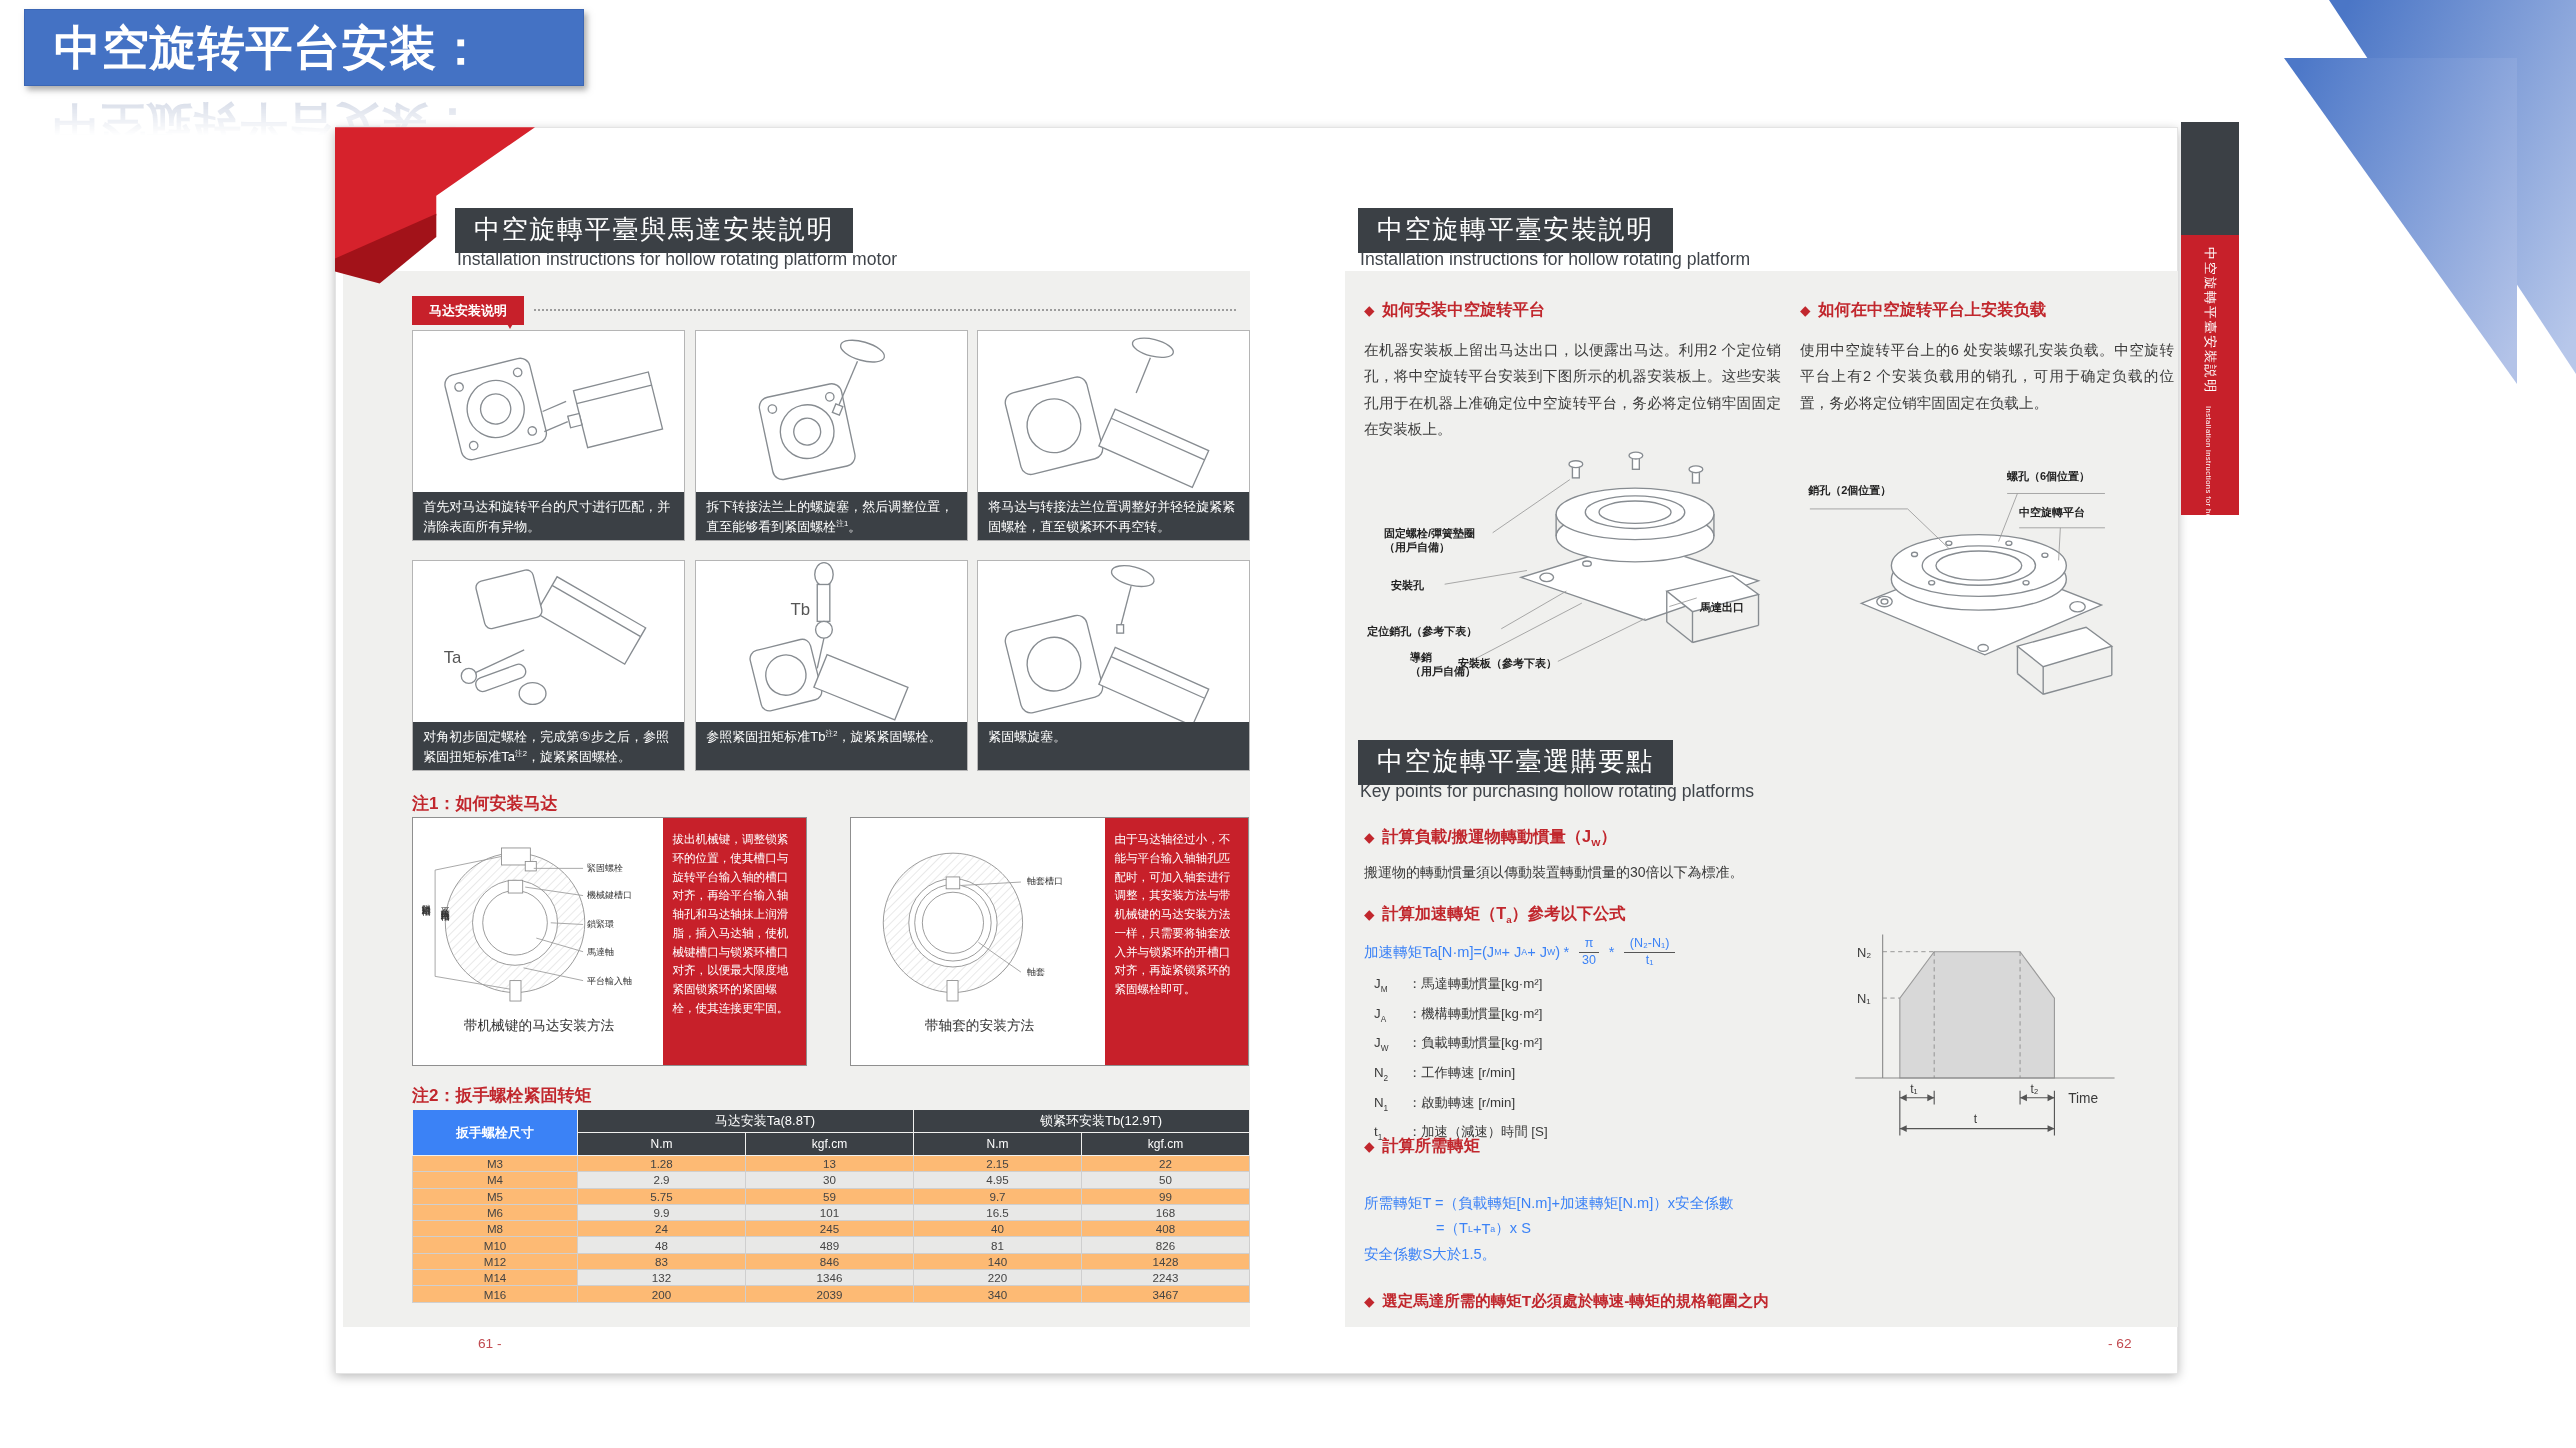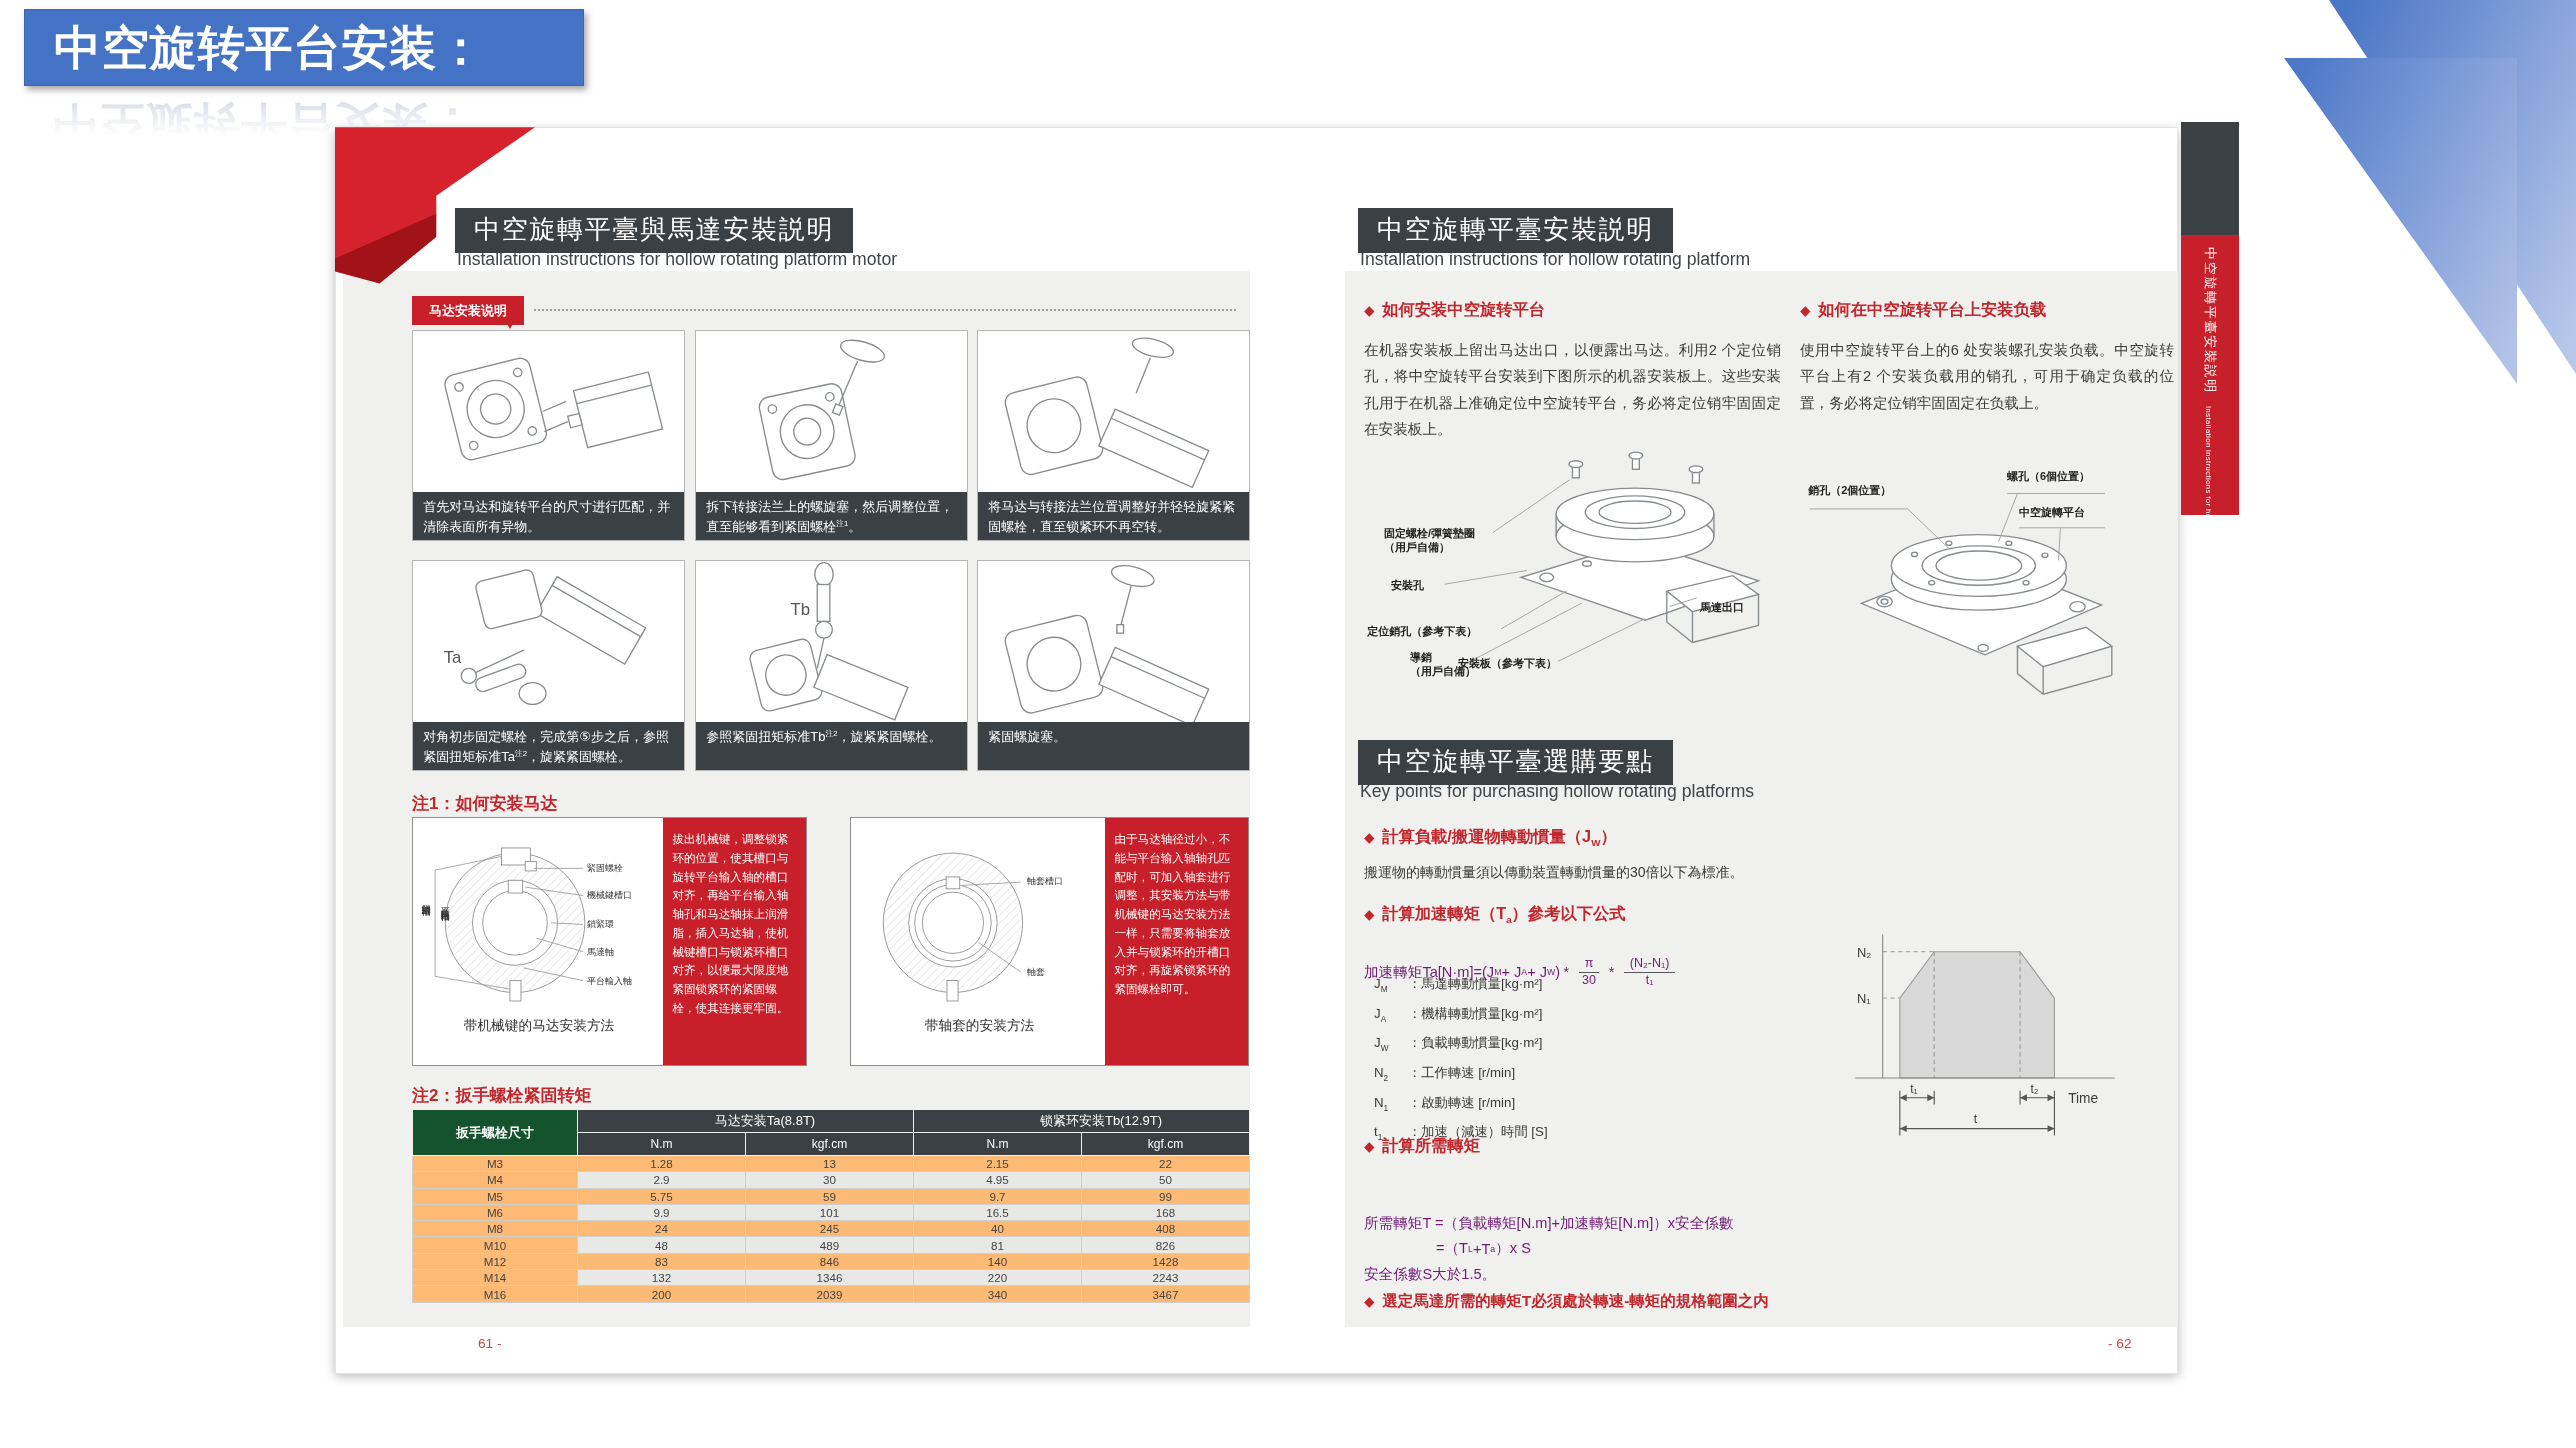--- a/index.html
+++ b/index.html
@@ -59,40 +59,40 @@
   .note-red{background:#c7202a;color:#fff;font-size:11.6px;line-height:1.62;
        padding:12px 9.4px;box-sizing:border-box;}
   .diag-label{position:absolute;font-size:9px;color:#333;line-height:1.25;z-index:5;}
   .vtext{writing-mode:vertical-rl;text-orientation:upright;letter-spacing:0.9px;}
   .note-cap{position:absolute;font-size:13.7px;color:#333;text-align:center;z-index:5;}
 
   
   table.torque{left:412px;top:1109px;width:838px;border-collapse:collapse;position:absolute;z-index:4;
        table-layout:fixed;}
   table.torque th,table.torque td{box-sizing:border-box;text-align:center;}
-  th.corner{width:165px;background:#14532d;color:#fff;font-size:13px;font-weight:bold;
+  th.corner{width:165px;background:#3b82f6;color:#fff;font-size:13px;font-weight:bold;
        border:1.7px solid #f0f0ee;}
   th.grp,th.unit{background:#3b4045;color:#fff;font-weight:normal;border:1.7px solid #f0f0ee;}
   th.grp{font-size:13px;height:23px;padding-left:40px;}
   th.unit{font-size:12px;height:23px;}
   table.torque td{height:16.3px;font-size:11.6px;color:#444;background:#fdba74;
        border:0.9px solid #cfcfcf;padding:0;}
   table.torque tr.alt td:not(.size-col){background:#e8e8e7;}
   td.size-col{color:#333;}
 
   .page-num{color:#c14a50;font-size:13.7px;z-index:4;position:absolute;}
 
   
   .pt-head{position:absolute;color:#c1272d;font-size:16.3px;font-weight:bold;z-index:4;white-space:nowrap;}
   .pt-head .bullet{margin-right:7.7px;font-size:13.7px;}
   .pt-head sub{font-size:.6em;}
   .body-txt{position:absolute;font-size:14.6px;line-height:1.8;color:#3a3a3a;z-index:4;text-align:justify;}
   .body-sm{font-size:14px;}
 
-  .formula-row{position:absolute;z-index:4;font-size:14.6px;color:#701a75;display:flex;align-items:center;white-space:nowrap;margin-top:20px;}
+  .formula-row{position:absolute;z-index:4;font-size:14.6px;color:#3b82f6;display:flex;align-items:center;white-space:nowrap;}
   .formula-row sub{font-size:.6em;}
   .frac{display:inline-flex;flex-direction:column;align-items:center;font-size:12.5px;margin:0 6px;line-height:1.25;}
   .frac .num{border-bottom:1.3px solid #555;padding:0 6px;}
   .star{margin:0 3.4px;}
   .var-line{display:flex;font-size:13.3px;color:#3a3a3a;line-height:24px;}
   .var-sym{width:34px;}
   .var-sym sub{font-size:.62em;}
 
   .d-label{position:absolute;font-size:11px;font-weight:bold;color:#222;z-index:5;line-height:1.3;white-space:nowrap;}
 

